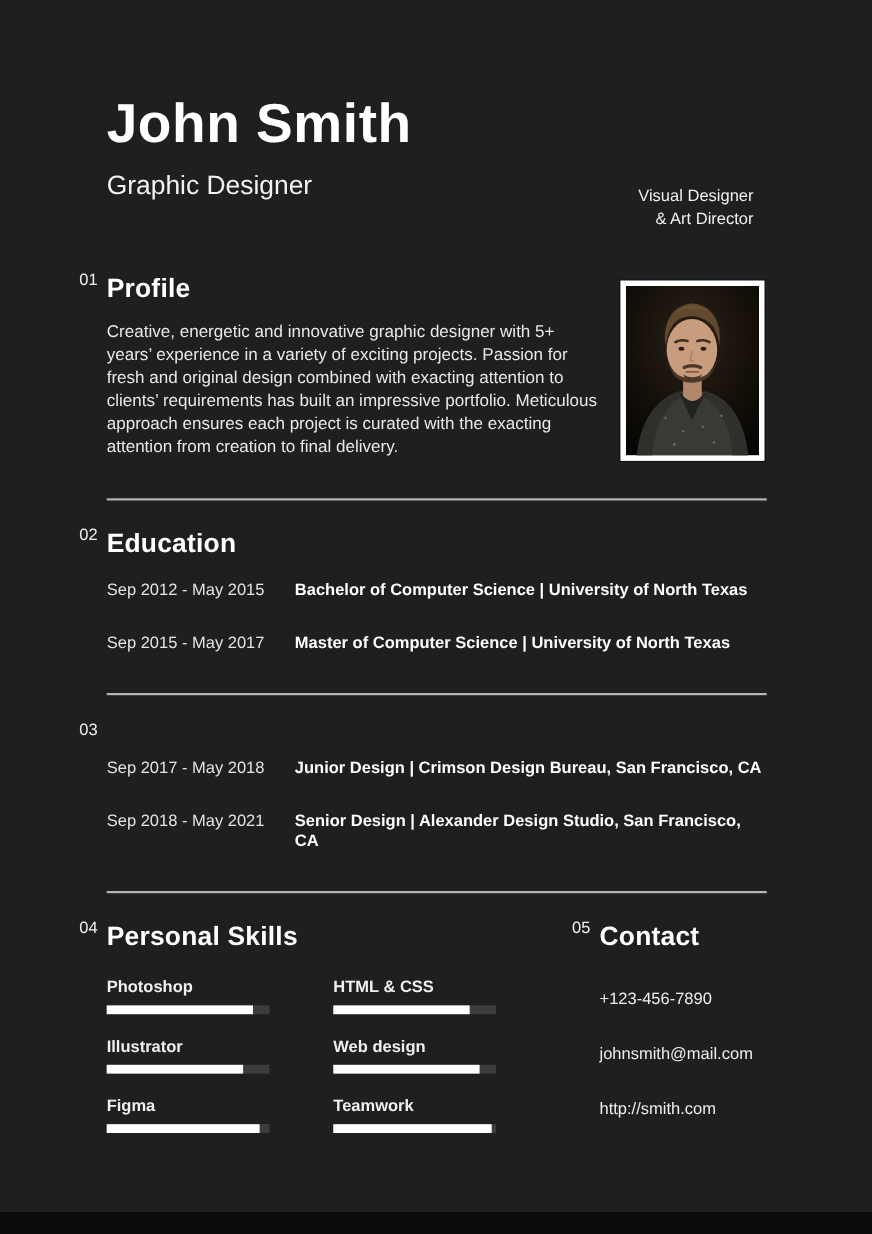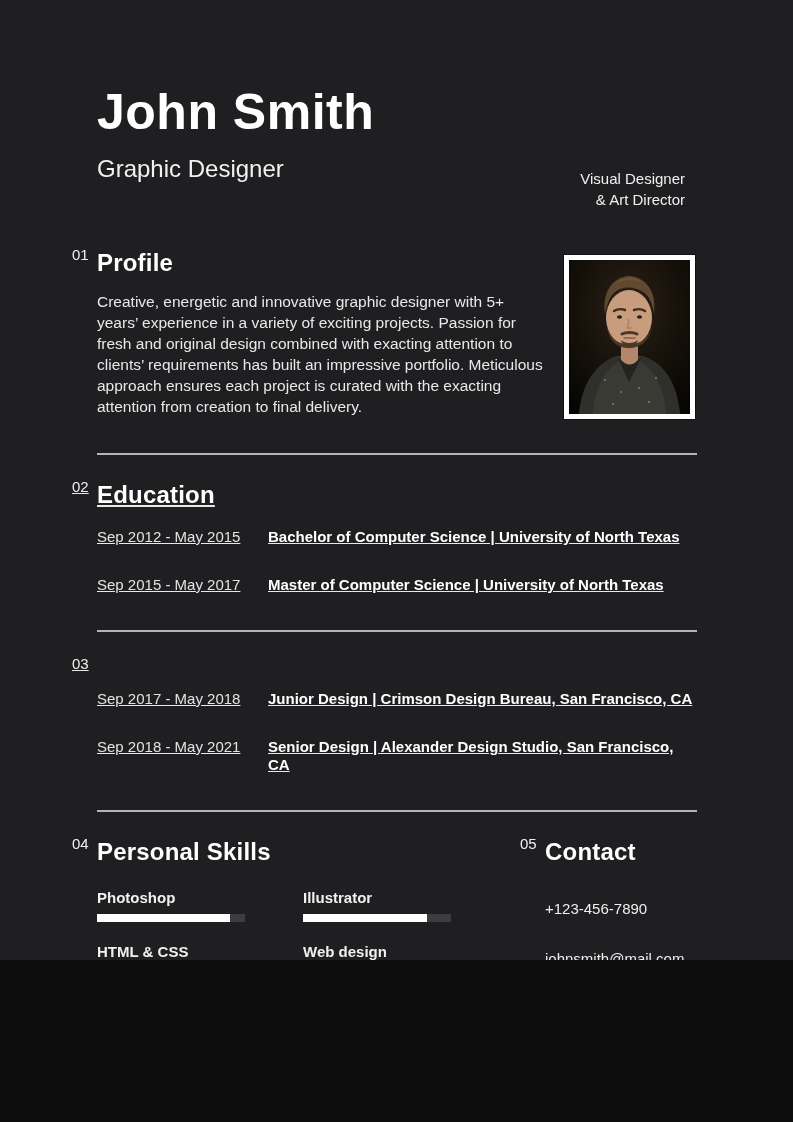--- a/index.html
+++ b/index.html
@@ -1,18 +1,18 @@
 <!DOCTYPE html>
 <html><head>
 <meta charset="utf-8">
 <style>
   html,body{margin:0;padding:0;background:#0c0c0d;}
   .page{
     position:relative;
-    width:793px;height:960px;
+    width:793px;height:1102px;
     background:#1f1f21;
     box-sizing:border-box;
     padding:86px 98px 0 97px;
     font-family:"Liberation Sans", sans-serif;
     color:#e8e8e8;
     overflow:hidden;
   }
   
   .name{
     margin:0;font-size:50px;line-height:52px;font-weight:700;color:#ffffff;letter-spacing:0.5px;
@@ -48,21 +48,21 @@
   
   .divider{
     border:none;height:2px;background:#b5b5b5;margin:36px 0 0 0;width:600px;
   }
   
   .rows{margin-top:18px;}
   .row{display:flex;font-size:15px;line-height:18px;}
   .row + .row{margin-top:30px;}
   .row-dates{flex:none;width:151px;color:#e3e3e3;font-weight:400;}
   .row-detail{margin-left:20px;font-weight:700;color:#ffffff;}
-  .section{margin-top:25px;text-decoration:underline;}
+  .section{margin-top:25px;}
   
   .bottom{display:flex;margin-top:25px;}
   .skills-col{flex:1;}
   .contact-col{flex:none;width:150px;}
   .skills-grid{
     margin-top:22px;
     display:grid;grid-template-columns:148px 148px;column-gap:58px;row-gap:21px;font-weight:bold;
   }
   .skill-label{font-size:15px;line-height:18px;color:#f0f0f0;}
   .skill-track{margin-top:7px;height:8px;background:#3d3d3f;}
@@ -182,27 +182,27 @@
         <h2 class="sec-title">Personal Skills</h2>
       </div>
       <div class="skills-grid">
         <div class="skill">
           <div class="skill-label">Photoshop</div>
           <div class="skill-track">
               <div class="skill-fill" style="width: 90%;"></div>
             </div>
         </div>
         <div class="skill">
+          <div class="skill-label">HTML &amp; CSS</div>
+          <div class="skill-track">
+              <div class="skill-fill" style="width: 84%;"></div>
+            </div>
+        </div>
+        <div class="skill">
           <div class="skill-label">Illustrator</div>
-          <div class="skill-track">
-              <div class="skill-fill" style="width: 84%;"></div>
-            </div>
-        </div>
-        <div class="skill">
-          <div class="skill-label">HTML &amp; CSS</div>
           <div class="skill-track">
               <div class="skill-fill" style="width: 84%;"></div>
             </div>
         </div>
         <div class="skill">
           <div class="skill-label">Web design</div>
           <div class="skill-track">
               <div class="skill-fill" style="width: 90%;"></div>
             </div>
         </div>

